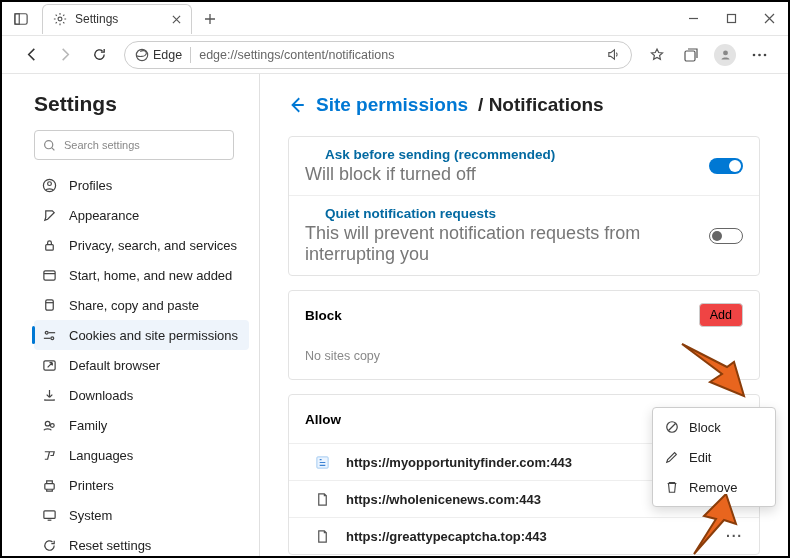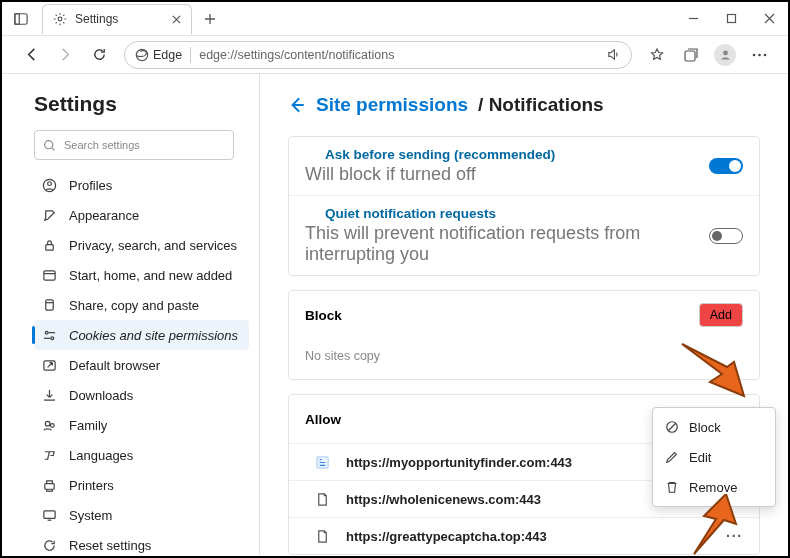--- a/index.html
+++ b/index.html
@@ -20,21 +20,21 @@
   .addr .pipe { margin: 0 8px; width:1px; height:16px; background:#ccc; }
   .addr-right { margin-left: auto; display: flex; gap: 8px; align-items:center;}
   .avatar { width: 22px; height: 22px; border-radius: 50%; background: #e3e3e3; display: flex; align-items: center; justify-content: center; }
   .main { display: flex; height: calc(100% - 72px); }
   .sidebar { width: 258px; padding: 18px 10px 10px 32px; border-right: 1px solid #e0e0e0; overflow: hidden; }
   .sidebar h1 { font-size: 21px; font-weight: 600; margin-bottom: 14px; color: #222; }
   .search { height: 30px; border: 1px solid #ccc; border-radius: 4px; display: flex; align-items: center; padding: 0 8px; width: 200px; margin-bottom: 10px; font-size: 11px; color: #888; }
   .search svg { margin-right: 8px; }
   .nav-list .item { display: flex; align-items: center; height: 30px; font-size: 13px; color: #222; padding: 0 8px; border-radius: 4px; position: relative; }
   .nav-list .item svg, .nav-list .item .ico { width: 15px; height: 15px; margin-right: 12px; flex-shrink:0; }
-  .nav-list .item.active { background: #eef4fb; font-weight:500;font-style:italic;}
+  .nav-list .item.active { background: #eef4fb; font-weight:500;}
   .nav-list .item.active::before { content:""; position:absolute; left:-2px; top:6px; bottom:6px; width:3px; background:#0078d4; border-radius:2px; }
   .content { flex: 1; padding: 20px 28px; overflow: auto; }
   .crumb { display: flex; align-items: center; gap: 10px; margin-bottom: 20px; }
   .crumb-link { color: #0078d4; font-size: 19px; font-weight: 600; }
   .crumb-sep { color: #222; font-size: 19px; font-weight: 600; }
   .card { border: 1px solid #e3e3e3; border-radius: 4px; background: #fff; margin-bottom: 14px; }
   .card-row { display: flex; align-items: center; padding: 10px 16px; border-bottom: 1px solid #eee; }
   .card-row:last-child { border-bottom: none; }
   .card-row .txt { flex: 1; }
   .card-row .title { font-size: 13.5px; color: #0369a1; font-weight: 600; margin-left: 20px; }

